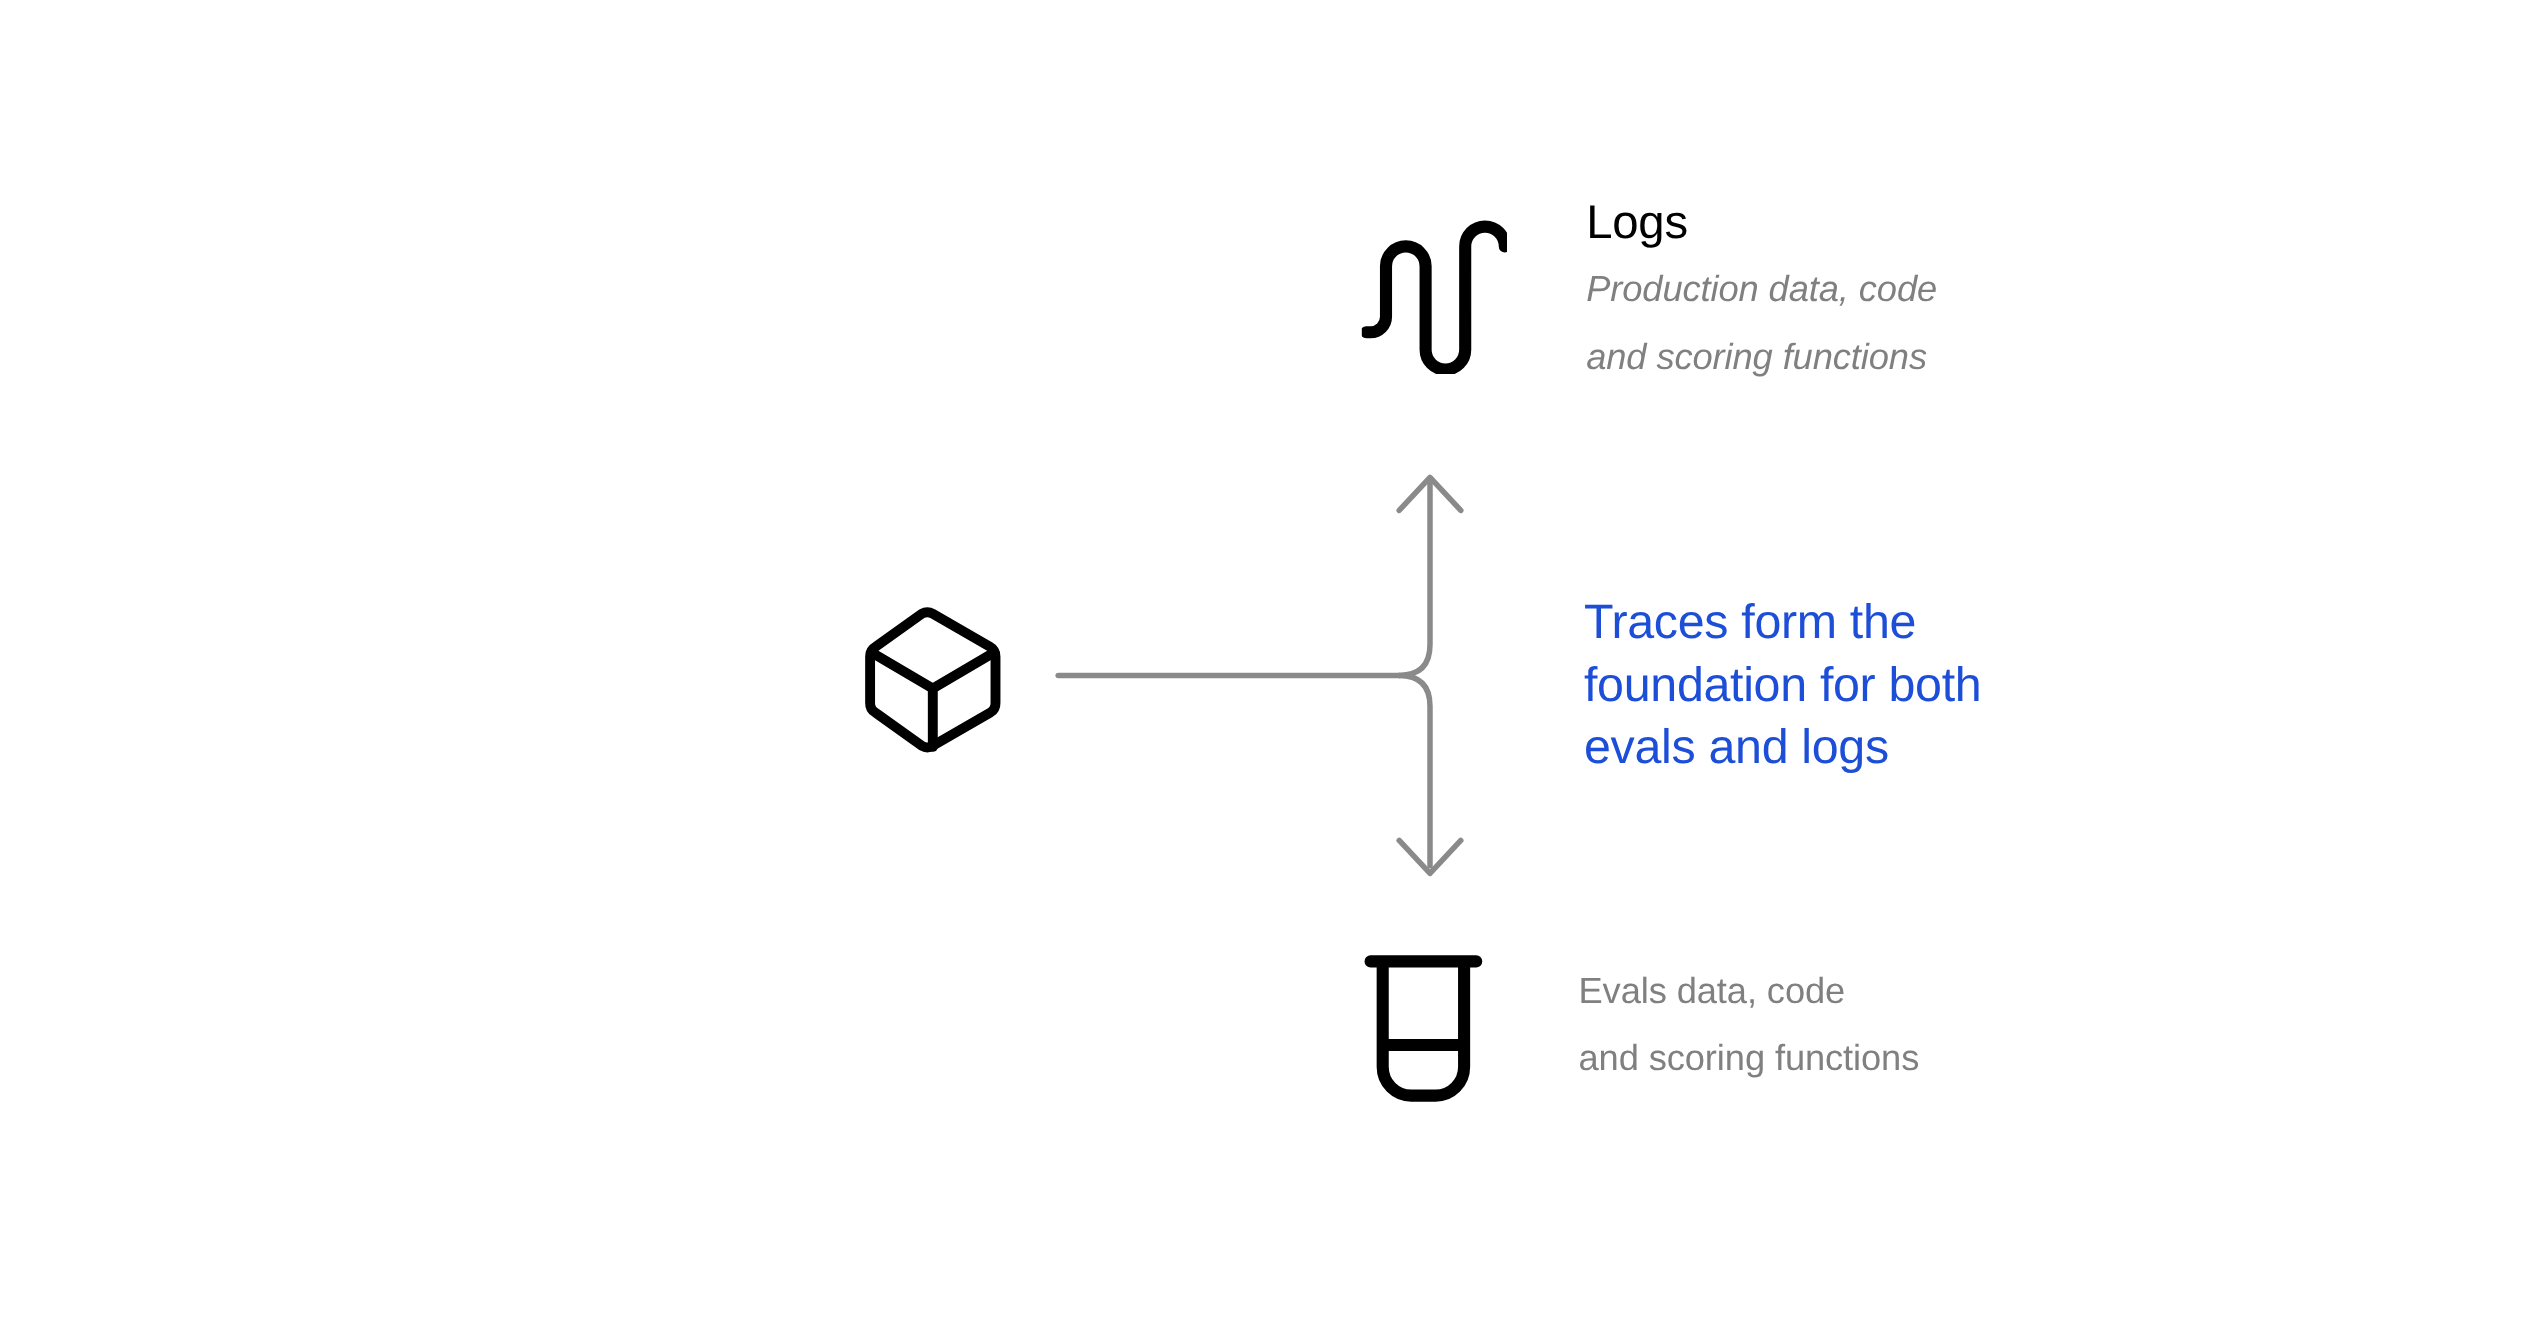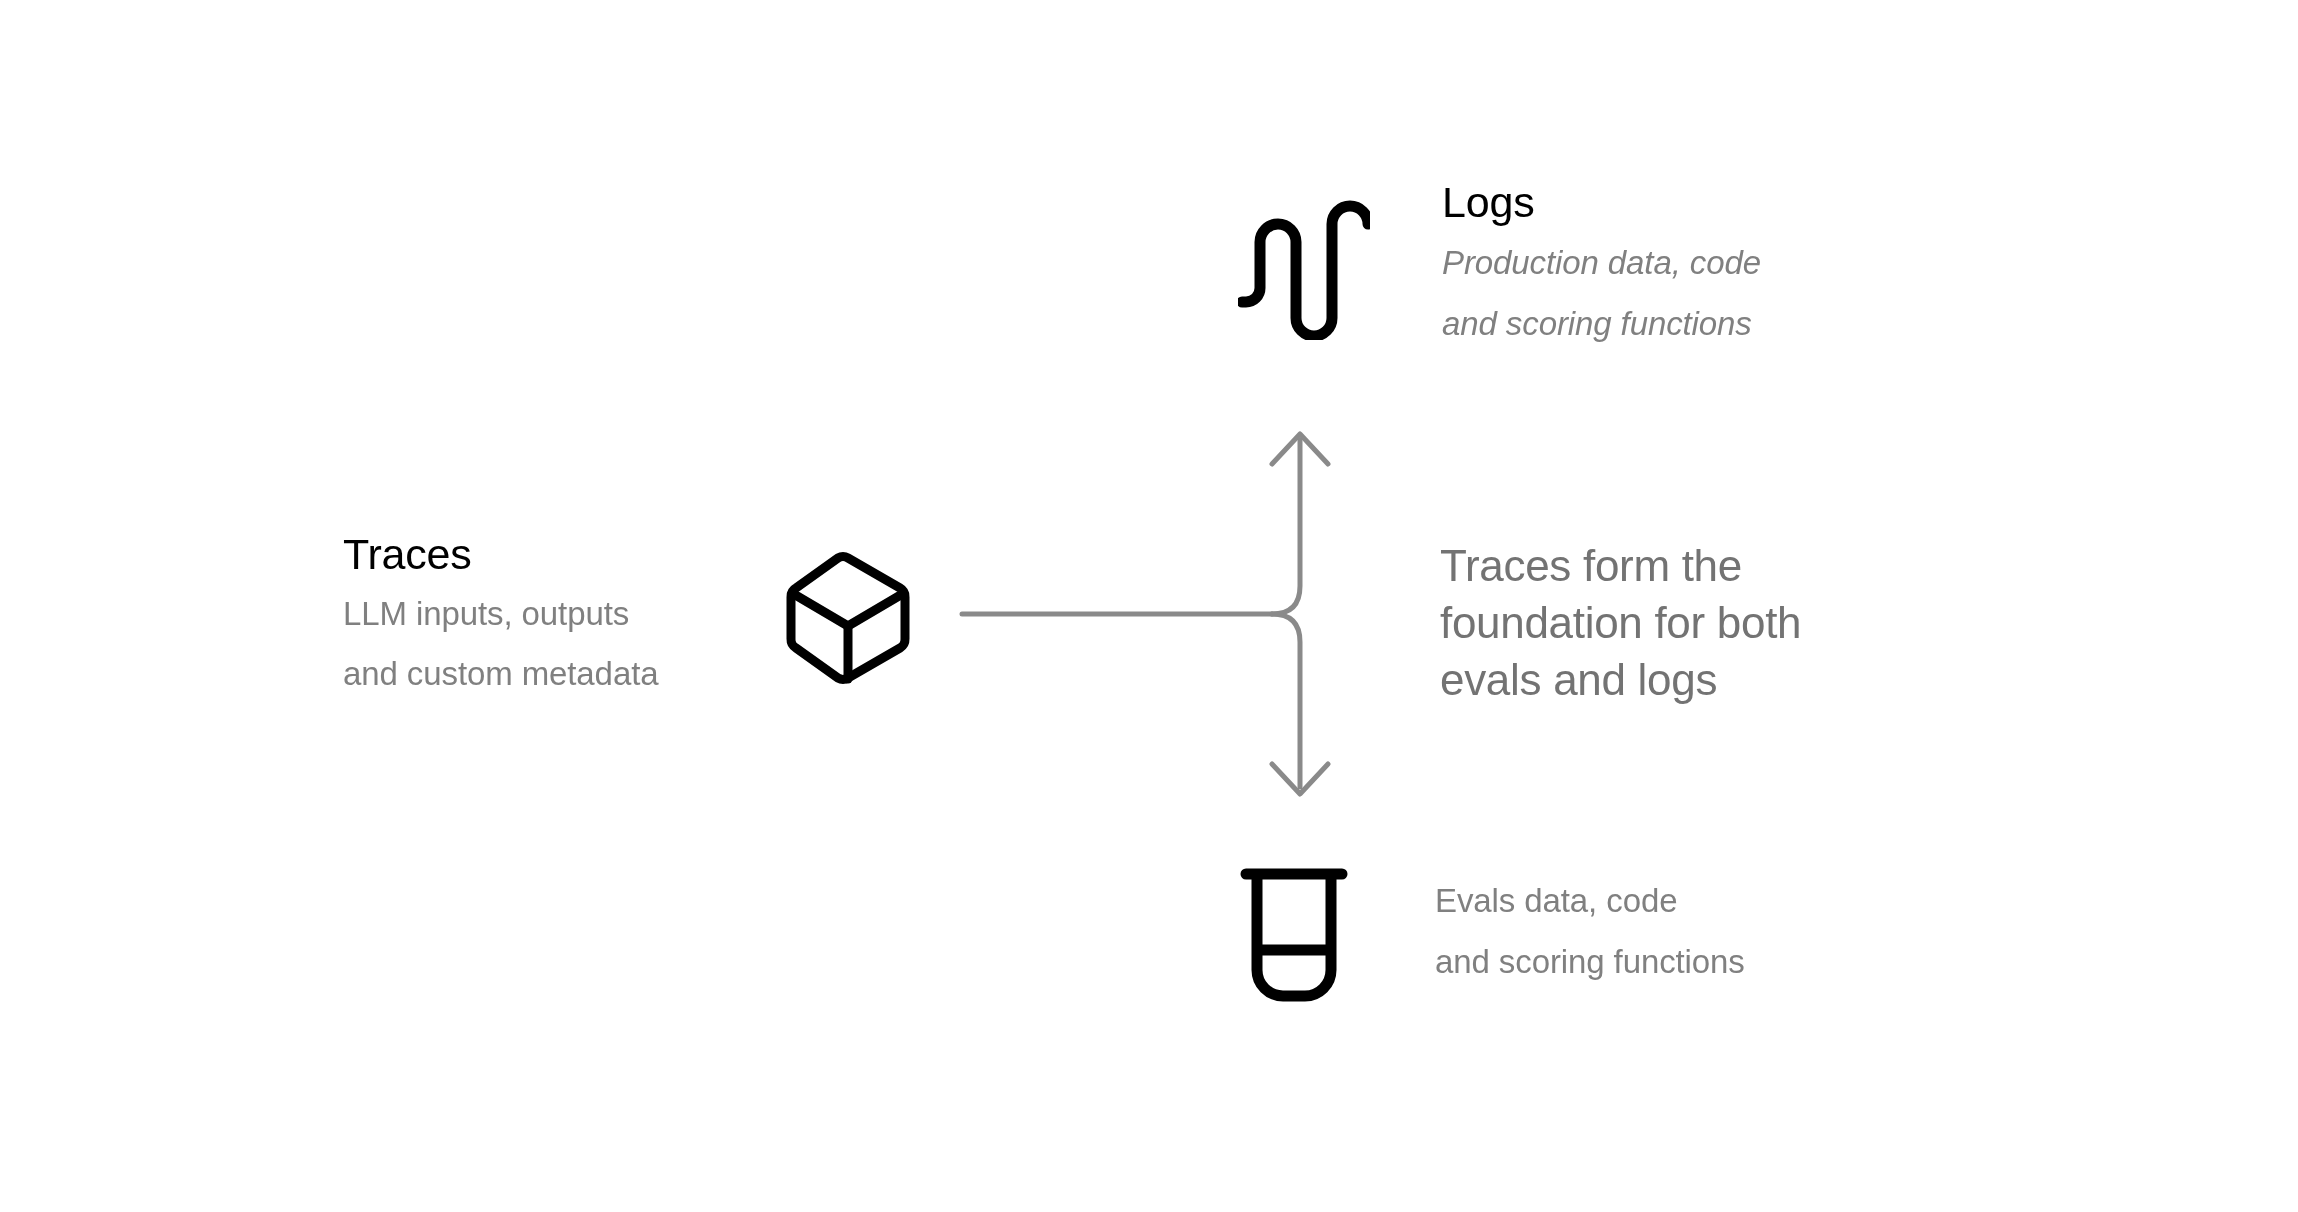--- a/index.html
+++ b/index.html
@@ -113,21 +113,21 @@
   }
 
   
   #center-caption {
     position: absolute;
     left: 1440px;
     top: 537px;
     font-size: 44px;
     font-weight: 400;
     line-height: 1.30;
-    color: #737373;
+    color: #1d4ed8;
     letter-spacing: -0.3px;
     white-space: pre-line;
   }
 </style>
 </head>
 <body>
 
 <div id="canvas">
 
   <svg id="connector-svg" viewBox="0 0 2298 1212">
@@ -155,27 +155,20 @@
                L 100 34
                A 18 18 0 0 1 136 34" fill="none" stroke="#000000" stroke-width="11" stroke-linecap="round" stroke-linejoin="round" transform="translate(-6,0)"></path>
     </svg>
     <div class="node-text">
       <div class="node-title">Logs</div>
       <div class="node-subtitle">Production data, code</div>
       <div class="node-subtitle">and scoring functions</div>
     </div>
   </div>
 
-  <div class="node" id="node-traces">
-    <div class="node-text">
-      <div class="node-title">Traces</div>
-      <div class="node-subtitle">LLM inputs, outputs</div>
-      <div class="node-subtitle">and custom metadata</div>
-    </div>
-  </div>
 
   <div id="node-traces-icon-wrap">
     <svg width="140" height="140" viewBox="0 0 140 140">
 
       <path d="M 70 10
                L 122 40
                A 10 10 0 0 1 127 49
                L 127 91
                A 10 10 0 0 1 122 100
                L 70 130

